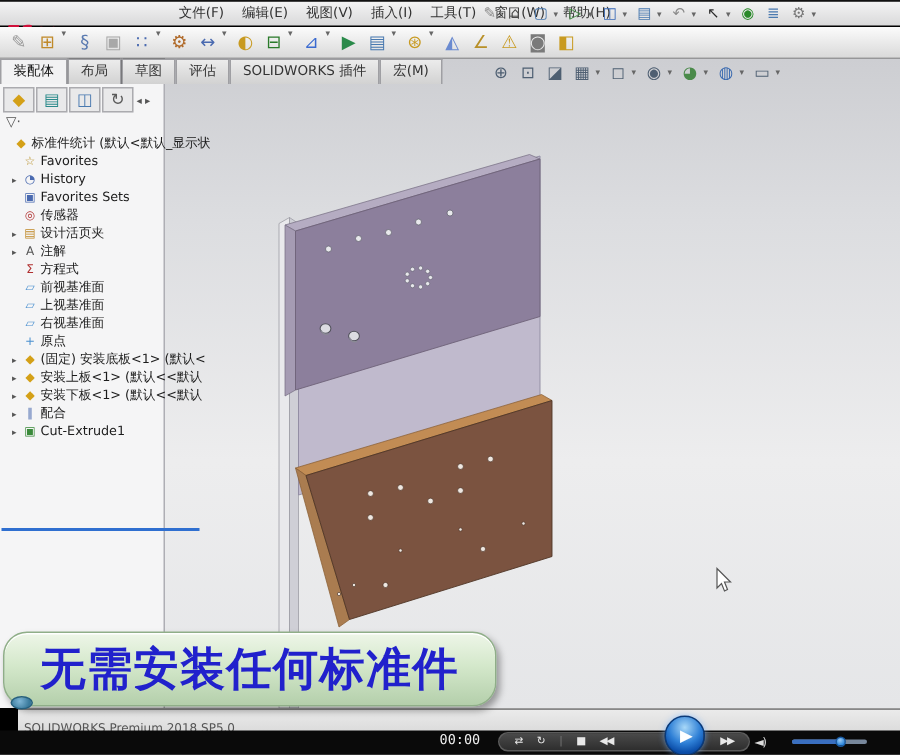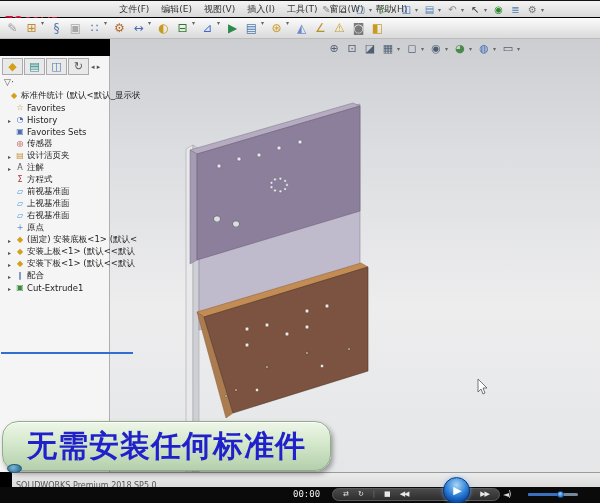--- a/index.html
+++ b/index.html
@@ -165,20 +165,28 @@
         <span class="cmdicon" style="color: rgb(106, 138, 208);">◭</span>
         <span class="cmdicon" style="color: rgb(184, 144, 40);">∠</span>
         <span class="cmdicon" style="color: rgb(200, 154, 32);">⚠</span>
         <span class="cmdicon" style="color: rgb(122, 122, 122);">◙</span>
         <span class="cmdicon" style="color: rgb(200, 154, 32);">◧</span>
       </div>
   </div>
 
   <div id="viewport"></div>
 
+  <div id="tabs">
+      <span class="tab active">装配体</span>
+      <span class="tab">布局</span>
+      <span class="tab">草图</span>
+      <span class="tab">评估</span>
+      <span class="tab">SOLIDWORKS 插件</span>
+      <span class="tab">宏(M)</span>
+    </div>
 
   <div id="headsup">
       <span class="hicon">⊕</span>
       <span class="hicon">⊡</span>
       <span class="hicon">◪</span>
       <span class="hicon">▦</span>
       <span class="dd">▾</span>
       <span class="hicon">◻</span>
       <span class="dd">▾</span>
       <span class="hicon">◉</span>

